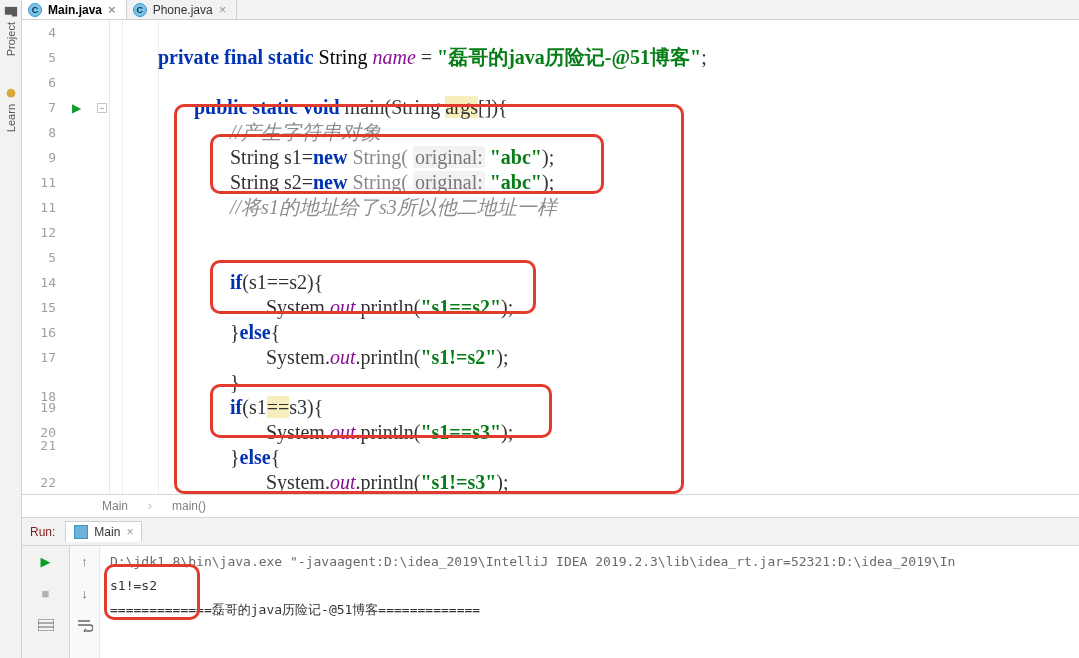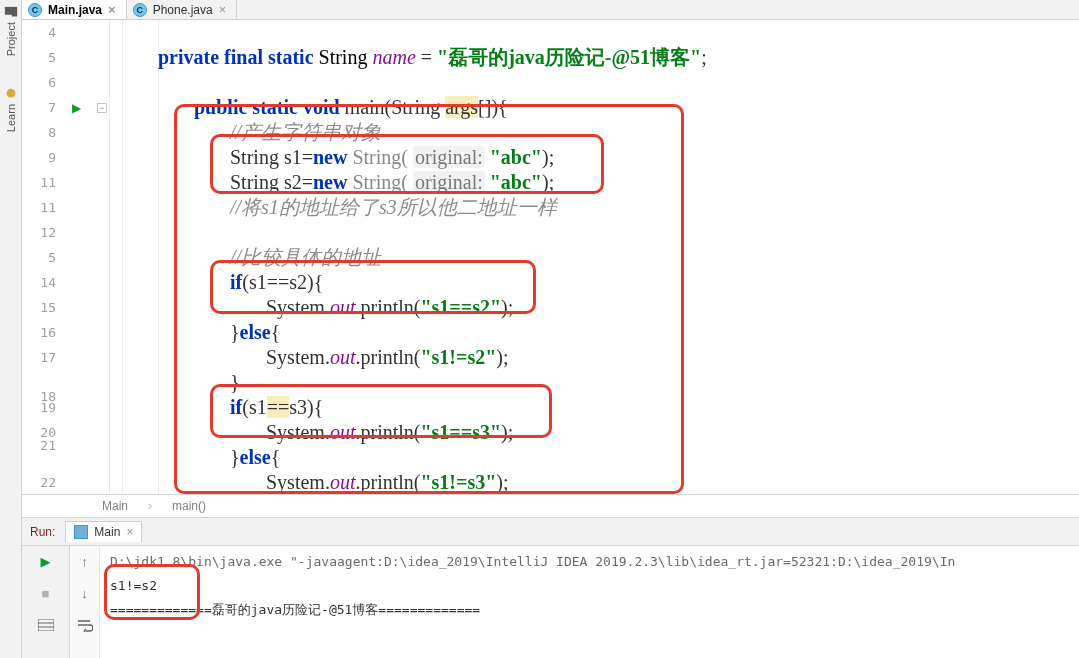--- a/index.html
+++ b/index.html
@@ -318,21 +318,20 @@
     <div class="vline" style="left:12px"></div>
     <div class="vline" style="left:48px"></div>
 
     <div class="cline" style="top:25px;padding-left:48px"><span class="kw">private final static</span> <span class="type">String</span> <span class="field">name</span><span> = </span><span class="str">"磊哥的java历险记-@51博客"</span><span>;</span></div>
 
     <div class="cline" style="top:100px;padding-left:120px"><span class="cmt">//产生字符串对象</span></div>
     <div class="cline" style="top:75px;padding-left:84px"><span class="kw">public static void</span> <span>main</span><span>(String </span><span class="bg-y">args</span><span>[]){</span></div>
     <div class="cline" style="top:125px;padding-left:120px"><span>String s1=</span><span class="kw">new</span><span style="color:#888"> String( </span><span class="hint">original:</span><span> </span><span class="str">"abc"</span><span>);</span></div>
     <div class="cline" style="top:150px;padding-left:120px"><span>String s2=</span><span class="kw">new</span><span style="color:#888"> String( </span><span class="hint">original:</span><span> </span><span class="str">"abc"</span><span>);</span></div>
     <div class="cline" style="top:175px;padding-left:120px"><span class="cmt">//将s1的地址给了s3所以他二地址一样</span></div>
-    <div class="cline" style="top:225px;padding-left:120px"><span class="cmt">//比较具体的地址</span></div>
     <div class="cline" style="top:250px;padding-left:120px"><span class="kw">if</span><span>(s1==s2){</span></div>
     <div class="cline" style="top:275px;padding-left:156px"><span>System.</span><span class="field">out</span><span>.println(</span><span class="str">"s1==s2"</span><span>);</span></div>
     <div class="cline" style="top:300px;padding-left:120px"><span>}</span><span class="kw">else</span><span>{</span></div>
     <div class="cline" style="top:325px;padding-left:156px"><span>System.</span><span class="field">out</span><span>.println(</span><span class="str">"s1!=s2"</span><span>);</span></div>
     <div class="cline" style="top:350px;padding-left:120px"><span>}</span></div>
     <div class="cline" style="top:375px;padding-left:120px"><span class="kw">if</span><span>(s1</span><span class="bg-y">==</span><span>s3){</span></div>
     <div class="cline" style="top:400px;padding-left:156px"><span>System.</span><span class="field">out</span><span>.println(</span><span class="str">"s1==s3"</span><span>);</span></div>
     <div class="cline" style="top:425px;padding-left:120px"><span>}</span><span class="kw">else</span><span>{</span></div>
     <div class="cline" style="top:450px;padding-left:156px"><span>System.</span><span class="field">out</span><span>.println(</span><span class="str">"s1!=s3"</span><span>);</span></div>
 

